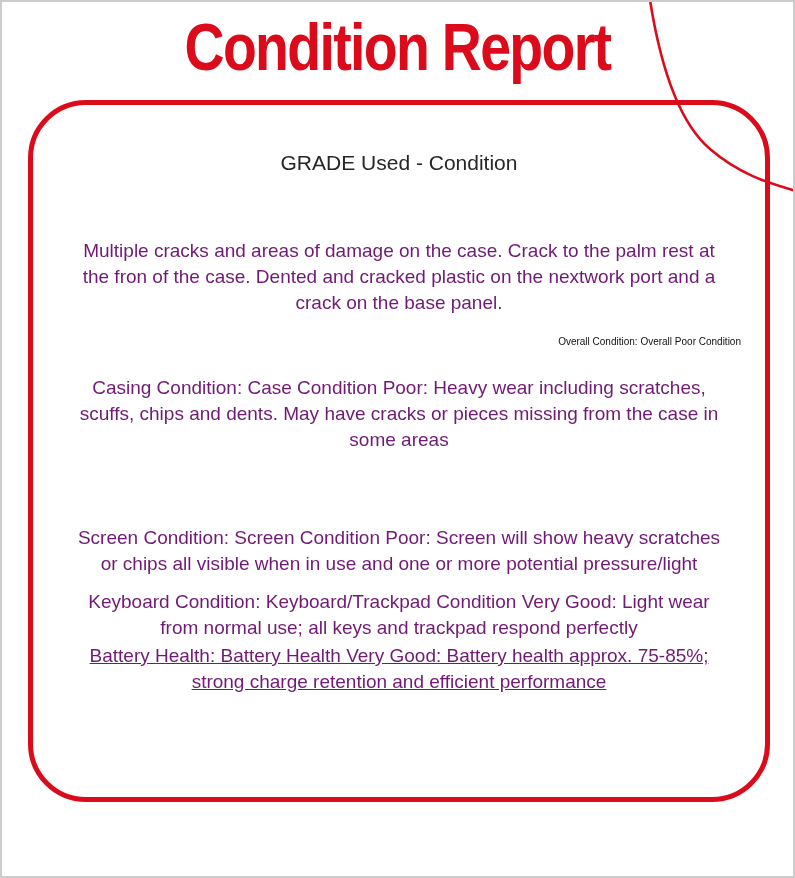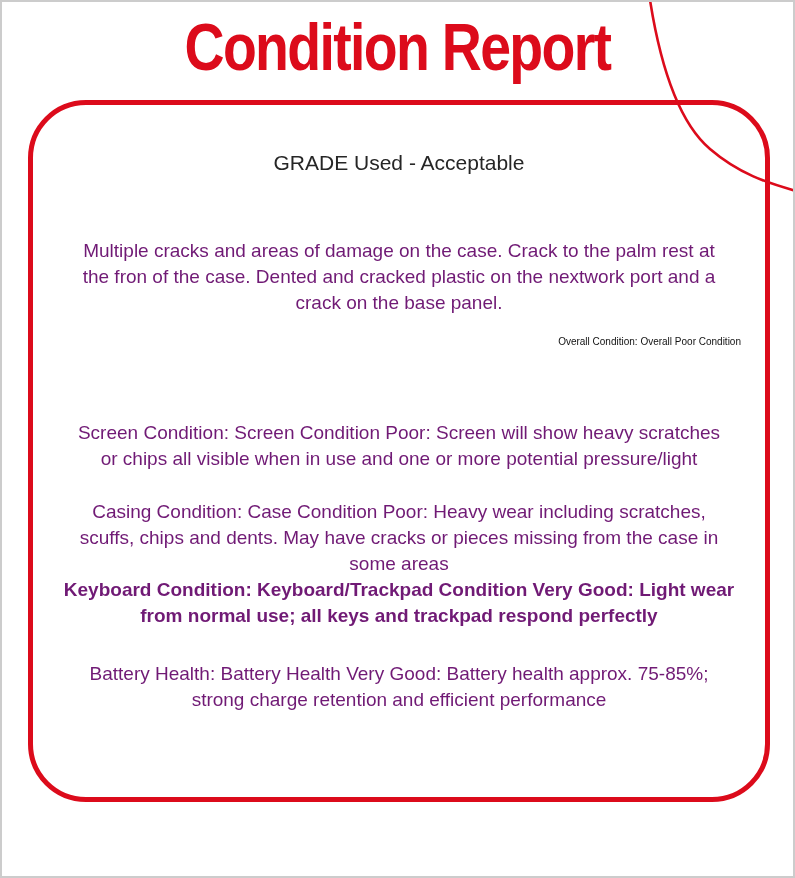--- a/index.html
+++ b/index.html
@@ -78,52 +78,52 @@
   .overall-condition {
     margin: 19px auto 0 auto;
     text-align: right;
     font-size: 10px;
     font-weight: 400;
     color: #111111;
     line-height: 13px;
   }
   .section-screen   { margin-top: 72px; }
   .section-casing   { margin-top: 27px; }
-  .section-keyboard { margin-top: 0; font-weight: bold; }
-  .section-battery  { margin-top: 32px; }
+  .section-keyboard { margin-top: 12px; }
+  .section-battery  { margin-top: 2px; text-decoration: underline; }
 </style>
 </head>
 <body>
 
 <div class="page">
 
   <div class="header">
     <h1 class="page-title">Condition Report</h1>
   </div>
 
   <svg class="corner-curve" viewBox="0 0 795 878" xmlns="http://www.w3.org/2000/svg" aria-hidden="true">
     <path d="M 648,-2 C 657,55 674,118 708,147 C 736,171 764,181 798,190" fill="none" stroke-width="2.6" stroke="#DC0B1B"></path>
   </svg>
 
   <div class="report-card">
 
-    <h2 class="grade-heading">GRADE Used - Acceptable</h2>
+    <h2 class="grade-heading">GRADE Used - Condition</h2>
 
     <p class="body-text summary">Multiple cracks and areas of damage on the case. Crack to the palm rest at
 the fron of the case. Dented and cracked plastic on the nextwork port and a
 crack on the base panel.</p>
 
     <p class="overall-condition">Overall Condition: Overall Poor Condition</p>
 
-    <p class="body-text section-screen">Screen Condition: Screen Condition Poor: Screen will show heavy scratches
-or chips all visible when in use and one or more potential pressure/light</p>
-
     <p class="body-text section-casing">Casing Condition: Case Condition Poor: Heavy wear including scratches,
 scuffs, chips and dents. May have cracks or pieces missing from the case in
 some areas</p>
+
+    <p class="body-text section-screen">Screen Condition: Screen Condition Poor: Screen will show heavy scratches
+or chips all visible when in use and one or more potential pressure/light</p>
 
     <p class="body-text section-keyboard">Keyboard Condition: Keyboard/Trackpad Condition Very Good: Light wear
 from normal use; all keys and trackpad respond perfectly</p>
 
     <p class="body-text section-battery">Battery Health: Battery Health Very Good: Battery health approx. 75-85%;
 strong charge retention and efficient performance</p>
 
   </div>
 
 </div>

